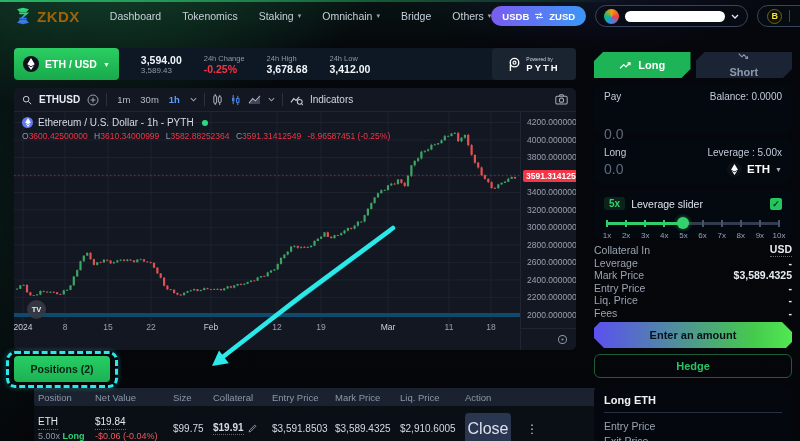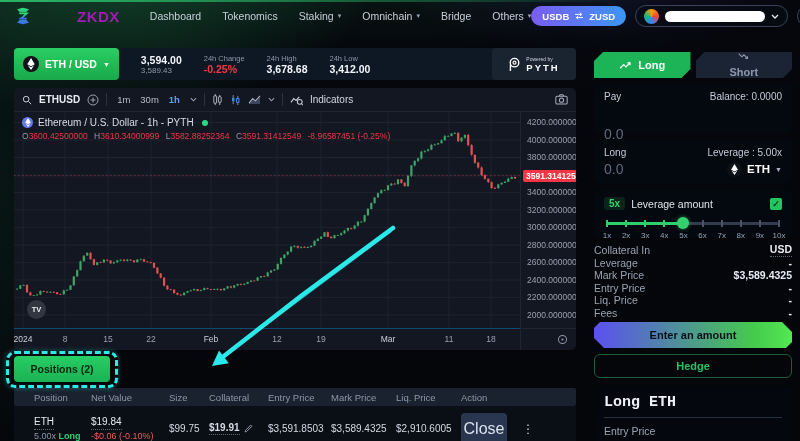--- a/index.html
+++ b/index.html
@@ -13,21 +13,21 @@
       radial-gradient(520px 220px at 400px -90px, rgba(24,96,62,.35), transparent 65%),
       radial-gradient(260px 420px at -70px 190px, rgba(22,92,58,.28), transparent 70%),
       radial-gradient(300px 120px at 600px -30px, rgba(70,70,180,.18), transparent 70%),
       linear-gradient(#05070c,#04060a);
   }
   .topline{position:absolute;top:0;left:0;right:0;height:2px;z-index:5;
     background:linear-gradient(90deg,rgba(46,204,113,.85),rgba(46,204,113,.3) 55%,transparent 78%);}
   
   .topnav{position:absolute;top:0;left:0;right:0;height:32px;display:flex;align-items:center;padding:0 12px 0 14px;z-index:6;}
   .logo{display:flex;align-items:center;gap:5px;}
-  .logo-text{font-size:15px;font-weight:800;color:#a21caf;letter-spacing:.5px;margin-left:40px;}
+  .logo-text{font-size:15px;font-weight:800;color:#a16207;letter-spacing:.5px;}
   .navitems{display:flex;gap:21px;margin-left:30px;}
   .nav-item{font-size:10.5px;color:#c7cfda;display:flex;align-items:center;gap:4px;cursor:pointer;}
   .nav-item .chev{font-size:7px;color:#9aa4b2;}
   .nav-right{margin-left:auto;display:flex;align-items:center;gap:9px;}
   .swap-pill{height:20px;border-radius:10px;display:flex;align-items:center;gap:5px;padding:0 11px;
     background:linear-gradient(90deg,#7a5cf0,#3b96f7);color:#fff;font-size:9.5px;font-weight:700;cursor:pointer;}
   .wallet-pill{height:22px;border-radius:12px;border:1px solid #39445a;background:rgba(8,12,20,.65);
     display:flex;align-items:center;gap:6px;padding:0 8px;cursor:pointer;}
   .avatar{width:15px;height:15px;border-radius:50%;background:conic-gradient(#f59e0b,#ef4444 90deg,#3b82f6 180deg,#10b981 270deg,#f59e0b);}
   .addr-bar{width:100px;height:11px;border-radius:6px;background:#fff;}
@@ -68,34 +68,34 @@
   .leg-eth{width:11px;height:11px;border-radius:50%;background:#6479ee;display:flex;align-items:center;justify-content:center;}
   .leg-dot{width:6px;height:6px;border-radius:50%;background:#2bd980;margin-left:3px;}
   .legend2{position:absolute;left:8px;top:43px;font-size:8.5px;z-index:3;white-space:nowrap;}
   .legend2 .k{color:#9199a8;}
   .legend2 .v{color:#f23645;margin-right:4px;}
   #plot{position:absolute;left:0;top:24px;}
   .yaxis{position:absolute;left:506px;top:24px;width:56px;height:216px;border-left:1px solid #1f2533;}
   .ylab{position:absolute;left:6px;font-size:8.5px;color:#99a0ae;white-space:nowrap;}
   .ytag{position:absolute;left:2px;background:#f23645;color:#fff;font-size:8.5px;font-weight:700;
     padding:1px 3px;border-radius:2px;white-space:nowrap;z-index:3;}
-  .xaxis{position:absolute;left:0;bottom:0;width:506px;height:22px;border-top:1px solid #0c4a6e;}
+  .xaxis{position:absolute;left:0;bottom:0;width:506px;height:37px;border-top:4px solid #0c4a6e;}
   .xlab{position:absolute;top:5px;transform:translateX(-50%);font-size:8.5px;color:#99a0ae;}
   .xlab.major{color:#c9cfd9;}
   .corner{position:absolute;left:506px;bottom:0;width:56px;height:22px;border-top:1px solid #1f2533;border-left:1px solid #1f2533;
     display:flex;align-items:center;justify-content:flex-end;padding-right:8px;color:#8b93a3;}
   .tvlogo{position:absolute;left:13px;top:212px;width:19px;height:19px;border-radius:50%;background:rgba(54,58,69,.9);
     color:#e9edf4;font-size:7.5px;font-weight:700;display:flex;align-items:center;justify-content:center;z-index:3;cursor:pointer;}
   
   .postab{position:absolute;left:0;top:308px;height:26px;min-width:96px;padding:0 12px;border-radius:4px;
     background:linear-gradient(180deg,#27cd65,#1cb254);color:#04270f;font-size:10.5px;font-weight:800;
     display:flex;align-items:center;justify-content:center;cursor:pointer;z-index:20;}
   .hibox{position:absolute;left:-8px;top:303px;width:112px;height:37px;border:3px dashed var(--cyan);
     border-radius:9px;z-index:19;box-shadow:0 0 5px rgba(43,233,233,.35);}
-  .tgrid{display:grid;grid-template-columns:57px 78px 40px 59px 63px 65px 65px 52px 30px;align-items:center;padding-left:20px;}
+  .tgrid{display:grid;grid-template-columns:57px 78px 40px 59px 63px 65px 65px 52px 30px;align-items:center;padding-left:4px;margin-left:20px;}
   .thead{position:absolute;left:0;top:340px;width:562px;height:18px;background:#19222e;border-radius:2px;}
   .thead .th{font-size:9.5px;color:#8d97a8;}
   .trow{position:absolute;left:0;top:358px;width:562px;height:45px;background:#0a0f16;}
   .trow{font-size:10px;color:#d3dae3;}
   .cell2 .l1{font-size:10px;color:#e4e9f0;}
   .cell2 .l2{font-size:9px;margin-top:1px;}
   .dotted{border-bottom:1px dotted #5d6optimize;}
   .dotted{border-bottom:1px dotted #5d6879;display:inline-block;line-height:1.25;}
   .gray{color:#8d97a8;} .green{color:#2fd271;font-weight:700;} .red{color:#f05a5a;}
   .collat{display:flex;align-items:center;gap:4px;font-weight:bold;}
@@ -135,21 +135,21 @@
   .inforows{position:absolute;left:0;right:0;top:196px;}
   .inforow{display:flex;justify-content:space-between;align-items:center;height:12.5px;font-size:10.5px;}
   .inforow .il{color:#9aa4b2;}
   .inforow .iv{color:#e6ebf1;font-weight:600;}
   .submit-btn{position:absolute;top:274px;left:0;right:0;height:26px;display:flex;align-items:center;justify-content:center;
     background:linear-gradient(90deg,#5b50f0,#45c94d 80%,#52e852);color:#081018;font-size:11px;font-weight:800;cursor:pointer;
     clip-path:polygon(0 6px,6px 0,calc(100% - 10px) 0,100% 10px,100% calc(100% - 6px),calc(100% - 6px) 100%,10px 100%,0 calc(100% - 10px));}
   .hedge-btn{position:absolute;top:306px;left:0;right:0;height:24px;border:1px solid #1c5c38;border-radius:6px;
     display:flex;align-items:center;justify-content:center;color:#25c466;font-size:11px;font-weight:700;cursor:pointer;}
   .summary{position:absolute;top:338px;left:0;right:0;height:103px;background:#04070d;border-radius:6px;padding:8px 10px;}
-  .sum-title{font-size:15px;font-weight:700;color:#eef2f7;font-family:Liberation Mono, monospace;}
+  .sum-title{font-size:11px;font-weight:700;color:#eef2f7;}
   .sum-hr{border:none;border-top:1px solid #26303f;margin:6px 0 7px 0;}
   .sumrow{display:flex;justify-content:space-between;font-size:10.5px;height:15px;}
   .sumrow .sl{color:#9aa4b2;} .sumrow .sv{color:#e6ebf1;font-weight:600;margin-top:24px;}
   
   #annot{position:absolute;left:0;top:0;z-index:60;pointer-events:none;}
 </style>
 </head>
 <body>
 
 <div class="topline"></div>
@@ -704,21 +704,21 @@
       <div class="th"></div>
     </div>
 
   <div class="trow tgrid">
     <div class="cell2">
       <div class="l1"><span class="dotted">ETH</span></div>
       <div class="l2"><span class="gray">5.00x</span> <span class="green">Long</span></div>
     </div>
     <div class="cell2">
       <div class="l1"><span class="dotted">$19.84</span></div>
-      <div class="l2 red">-$0.06 (-0.10%)</div>
+      <div class="l2 red">-$0.06 (-0.04%)</div>
     </div>
     <div>$99.75</div>
     <div class="collat">
       <span class="dotted">$19.91</span>
       <svg width="9" height="9" viewBox="0 0 10 10">
         <path d="M1.2 8.8 L3 8.3 L8.8 2.5 L7.5 1.2 L1.7 7 Z" fill="none" stroke="#9aa4b2" stroke-width="1"></path>
         </svg>
     </div>
     <div>$3,591.8503</div>
     <div>$3,589.4325</div>
@@ -780,21 +780,21 @@
         </span>
         <span>ETH</span>
         <span class="tchev">▼</span>
       </span>
     </div>
   </div>
 
   <div class="pbox" style="top:142px;height:48px">
     <div style="display:flex;align-items:center">
       <span class="lev-badge">5x</span>
-      <span class="lev-label">Leverage amount</span>
+      <span class="lev-label">Leverage slider</span>
       <span class="chk">✓</span>
     </div>
     <div class="track" id="lev-track">
       <span class="base"></span>
         <span class="fill" id="lev-fill" style="width: 44.4444%;"></span>
       <span class="handle" id="lev-handle" style="left: 44.4444%;"></span>
     <span class="tick on" style="left: 0%;"></span>
         <span class="tick on" style="left: 11.1111%;"></span>
         <span class="tick on" style="left: 22.2222%;"></span>
         <span class="tick on" style="left: 33.3333%;"></span>

